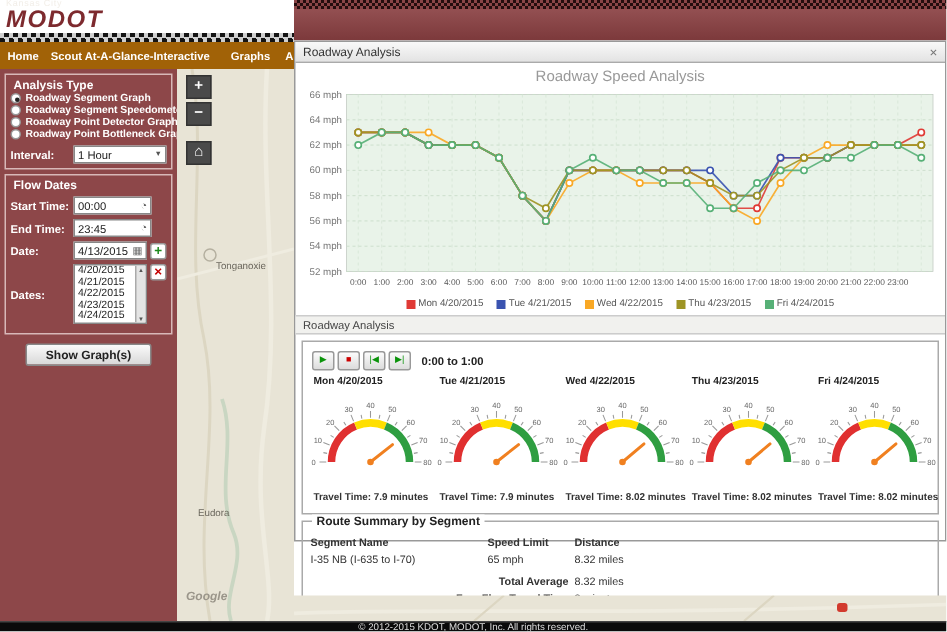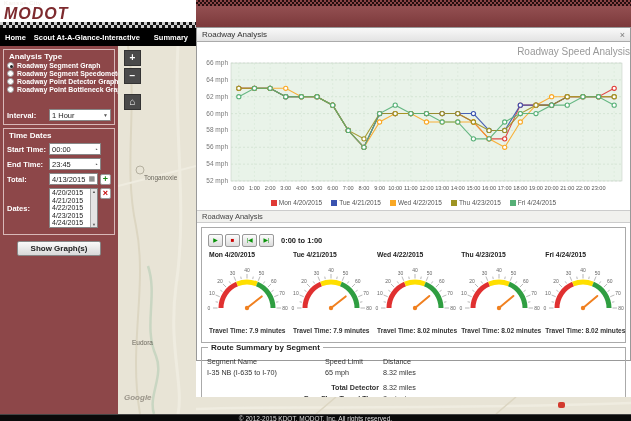--- a/index.html
+++ b/index.html
@@ -19,35 +19,35 @@
   .logo-top { font-size:6px; color:#f2eee8; letter-spacing:.5px; }
   .logo-main { font-size:16px; font-weight:bold; font-style:italic; color:#7d2a2e;
     letter-spacing:1px; text-shadow:0 0 1px #fff, 1px 1px 0 #fff, -1px -1px 0 #fff; }
   .logo-tag { font-family:"Liberation Serif", serif; font-style:italic; font-size:7px; color:#fff; margin-left:26px; }
   .checker { background:conic-gradient(#141414 90deg, #cfcfcf 90deg 180deg, #141414 180deg 270deg, #cfcfcf 270deg) 0 0 / 6px 6px repeat; }
   .hdr-checker-left { position:absolute; left:0; top:22px; width:196px; height:6px; }
   .hdr-right { position:absolute; left:196px; top:0; width:435px; height:27px;
     background:linear-gradient(#9a5658, #7c393b); }
   .hdr-right-checker { position:absolute; left:0; top:0; width:100%; height:6px;
     background:conic-gradient(#240d0e 90deg, #8a4547 90deg 180deg, #240d0e 180deg 270deg, #8a4547 270deg) 0 0 / 4px 4px repeat; }
-  .navbar { position:absolute; left:0; top:28px; width:196px; height:18px; background:#000000;
+  .navbar { position:absolute; left:0; top:28px; width:196px; height:18px; background:#a16207;
     display:flex; align-items:center; }
   .nav-item { color:#fff; font-size:7.5px; font-weight:bold; cursor:pointer; white-space:nowrap; }
 
   
   .sidebar { position:absolute; left:0; top:46px; width:118px; height:368px; background:#8d4749; color:#fff; }
   .sb-fieldset { border:1px solid #d8b8b8; margin:3px 3px 0 3px; padding:2px 3px 3px 3px; }
   .sb-legend { font-size:8px; font-weight:bold; padding:0 2px; }
   .radio-row { display:flex; align-items:center; margin:1px 0; cursor:pointer; }
   .radio { width:7px; height:7px; border-radius:50%; background:#fff; border:1px solid #999;
     margin-right:3px; flex:none; position:relative; }
   .radio.sel::after { content:""; position:absolute; left:1.5px; top:1.5px; width:3px; height:3px;
     border-radius:50%; background:#222; }
   .radio-label { font-size:6.9px; font-weight:bold; white-space:nowrap; }
-  .interval-row { display:flex; align-items:center; margin-top:16px; }
+  .interval-row { display:flex; align-items:center; margin-top:4px; }
   .sb-label { font-size:7.5px; font-weight:bold; width:42px; flex:none; }
   .sb-select { background:#fff; color:#222; font-size:7.5px; border:1px solid #888; height:12px;
     width:62px; display:flex; align-items:center; padding:0 2px; justify-content:space-between; cursor:pointer; }
   .sb-select .caret { font-size:5px; color:#555; }
   .qd-row { display:flex; align-items:center; margin:3px 0; }
   .sb-input { background:#fff; color:#222; font-size:7.5px; border:1px solid #888; height:12px;
     width:52px; display:flex; align-items:center; padding:0 2px; justify-content:space-between; }
   .mini-icon { font-size:7px; color:#666; }
   .sq-btn { width:11px; height:11px; background:#fff; border:1px solid #999; border-radius:2px;
     font-size:9px; font-weight:bold; line-height:9px; text-align:center; margin-left:2px; cursor:pointer; flex:none;}
@@ -74,21 +74,21 @@
   .map-strip { position:absolute; left:196px; top:397px; width:435px; height:17px; background:#e8e4d6; overflow:hidden;}
   .map-poi { position:absolute; left:362px; top:5px; width:7px; height:6px; background:#d23a2e; border-radius:2px; }
 
   
   .panel { position:absolute; left:196px; top:27px; width:435px; height:334px; background:#fff;
     border:1px solid #999; }
   .panel-bar { height:14px; background:linear-gradient(#f9f9f9,#e3e3e3); border-bottom:1px solid #aaa;
     display:flex; align-items:center; justify-content:space-between; padding:0 5px; }
   .panel-title { font-size:8px; color:#333; }
   .panel-close { font-size:9px; color:#777; cursor:pointer; line-height:8px; }
-  .chart-title { text-align:right; font-size:10px; color:#999; margin-top:4px; height:13px; }
+  .chart-title { text-align:center; font-size:10px; color:#999; margin-top:4px; height:13px; }
   .legend-row { display:flex; justify-content:center; gap:9px; height:11px; align-items:center; }
   .legend-item { display:flex; align-items:center; gap:2px; }
   .legend-swatch { width:6px; height:6px; }
   .legend-text { font-size:6.5px; color:#555; }
   .section-bar { height:13px; background:#f1f1ee; border-top:1px solid #ccc; border-bottom:1px solid #ccc;
     font-size:7.5px; color:#444; display:flex; align-items:center; padding-left:5px; margin-top:2px; }
   .pfieldset { border:1px solid #aaa; margin:4px 4px 0 4px; padding:2px 3px 1px 3px; position:relative; }
   .pfs-legend { position:absolute; top:-5px; left:6px; background:#fff; font-size:8px; font-weight:bold;
     color:#222; padding:0 3px; }
   .toolbar { display:flex; align-items:center; gap:2px; margin:4px 0 2px 3px; }
@@ -96,21 +96,21 @@
     border-radius:2px; font-size:6px; line-height:11px; text-align:center; cursor:pointer; }
   .tb-play { color:#0a930a; } .tb-stop { color:#cc0000; } .tb-step { color:#0a930a; }
   .tb-range { font-size:7.5px; font-weight:bold; color:#222; margin-left:5px; }
   .gauges-row { display:flex; }
   .gauge-block { width:86px; }
   .gauge-date { font-size:6.8px; font-weight:bold; color:#222; margin:2px 0 8px 4px; white-space:nowrap; }
   .gauge-travel { font-size:6.6px; font-weight:bold; color:#333; margin:7px 0 2px 4px; white-space:nowrap; }
 
   .route-table { font-size:7.2px; color:#333; margin:6px 0 2px 2px; border-collapse:collapse; }
   .route-table td { padding:1px 4px 1px 0; }
-  .rt-head td { font-weight:normal;margin-left:48px; }
+  .rt-head td { font-weight:bold;margin-left:48px; }
   .rt-c1 { width:118px; } .rt-c2 { width:58px; } .rt-c3 { width:70px; }
   .totals-table { font-size:7.2px; color:#333; margin:4px 0 3px 2px; border-collapse:collapse; }
   .totals-table td { padding:1px 4px 1px 0; }
   .tt-label { width:176px; text-align:right; font-weight:bold; }
 
   
   .footer { position:absolute; left:0; top:414px; width:631px; height:7px; background:#0a0a0a;
     display:flex; align-items:center; justify-content:center; border-top:1px solid #444;}
   .footer-text { font-size:6.5px; color:#ddd; }
 </style>
@@ -124,21 +124,21 @@
     <div class="logo-tag">driving you there</div>
   </div>
 </div>
 <div class="hdr-checker-left checker"></div>
 <div class="hdr-right">
   <div class="hdr-right-checker"></div>
 </div>
 <div class="navbar" id="navbar">
     <div class="nav-item" style="margin-left: 5px;">Home</div>
     <div class="nav-item" style="margin-left: 8px;">Scout At-A-Glance-Interactive</div>
-    <div class="nav-item" style="margin-left: 14px;">Summary</div>
+    <div class="nav-item" style="margin-left: 14px;">Graphs</div>
     <div class="nav-item" style="margin-left: 10px;">About</div>
   </div>
 
 <div class="sidebar">
   <div class="sb-fieldset">
     <div class="sb-legend">Analysis Type</div>
     <div id="radio-list">
         <div class="radio-row">
           <span class="radio sel"></span>
           <span class="radio-label">Roadway Segment Graph</span>
@@ -159,37 +159,37 @@
     <div class="interval-row">
       <span class="sb-label">Interval:</span>
       <span class="sb-select">
         <span>1 Hour</span>
         <span class="caret">▼</span>
       </span>
     </div>
   </div>
 
   <div class="sb-fieldset">
-    <div class="sb-legend">Time Dates</div>
+    <div class="sb-legend">Flow Dates</div>
     <div class="qd-row">
       <span class="sb-label">Start Time:</span>
       <span class="sb-input">
         <span>00:00</span>
         <span class="mini-icon">◔</span>
       </span>
     </div>
     <div class="qd-row">
       <span class="sb-label">End Time:</span>
       <span class="sb-input">
         <span>23:45</span>
         <span class="mini-icon">◔</span>
       </span>
     </div>
     <div class="qd-row">
-      <span class="sb-label">Total:</span>
+      <span class="sb-label">Date:</span>
       <span class="sb-input">
         <span>4/13/2015</span>
         <span class="mini-icon">▦</span>
       </span>
       <span class="sq-btn plus-btn">+</span>
     </div>
     <div class="qd-row">
       <span class="sb-label">Dates:</span>
       <span class="listbox">
         <span id="dates-list"><div class="date-opt">4/20/2015</div><div class="date-opt">4/21/2015</div><div class="date-opt">4/22/2015</div><div class="date-opt">4/23/2015</div><div class="date-opt">4/24/2015</div></span>
@@ -640,21 +640,21 @@
       <tr>
         <td>I-35 NB (I-635 to I-70)</td>
         <td>65 mph</td>
         <td>8.32 miles</td>
       </tr>
     </tbody>
       </table>
     <table class="totals-table">
       <tbody>
           <tr>
-        <td class="tt-label">Total Detector</td>
+        <td class="tt-label">Total Average</td>
         <td>8.32 miles</td>
       </tr>
       <tr>
         <td class="tt-label">Free Flow Travel Time</td>
         <td>8 minutes</td>
       </tr>
     </tbody>
       </table>
   </div>
 </div>

